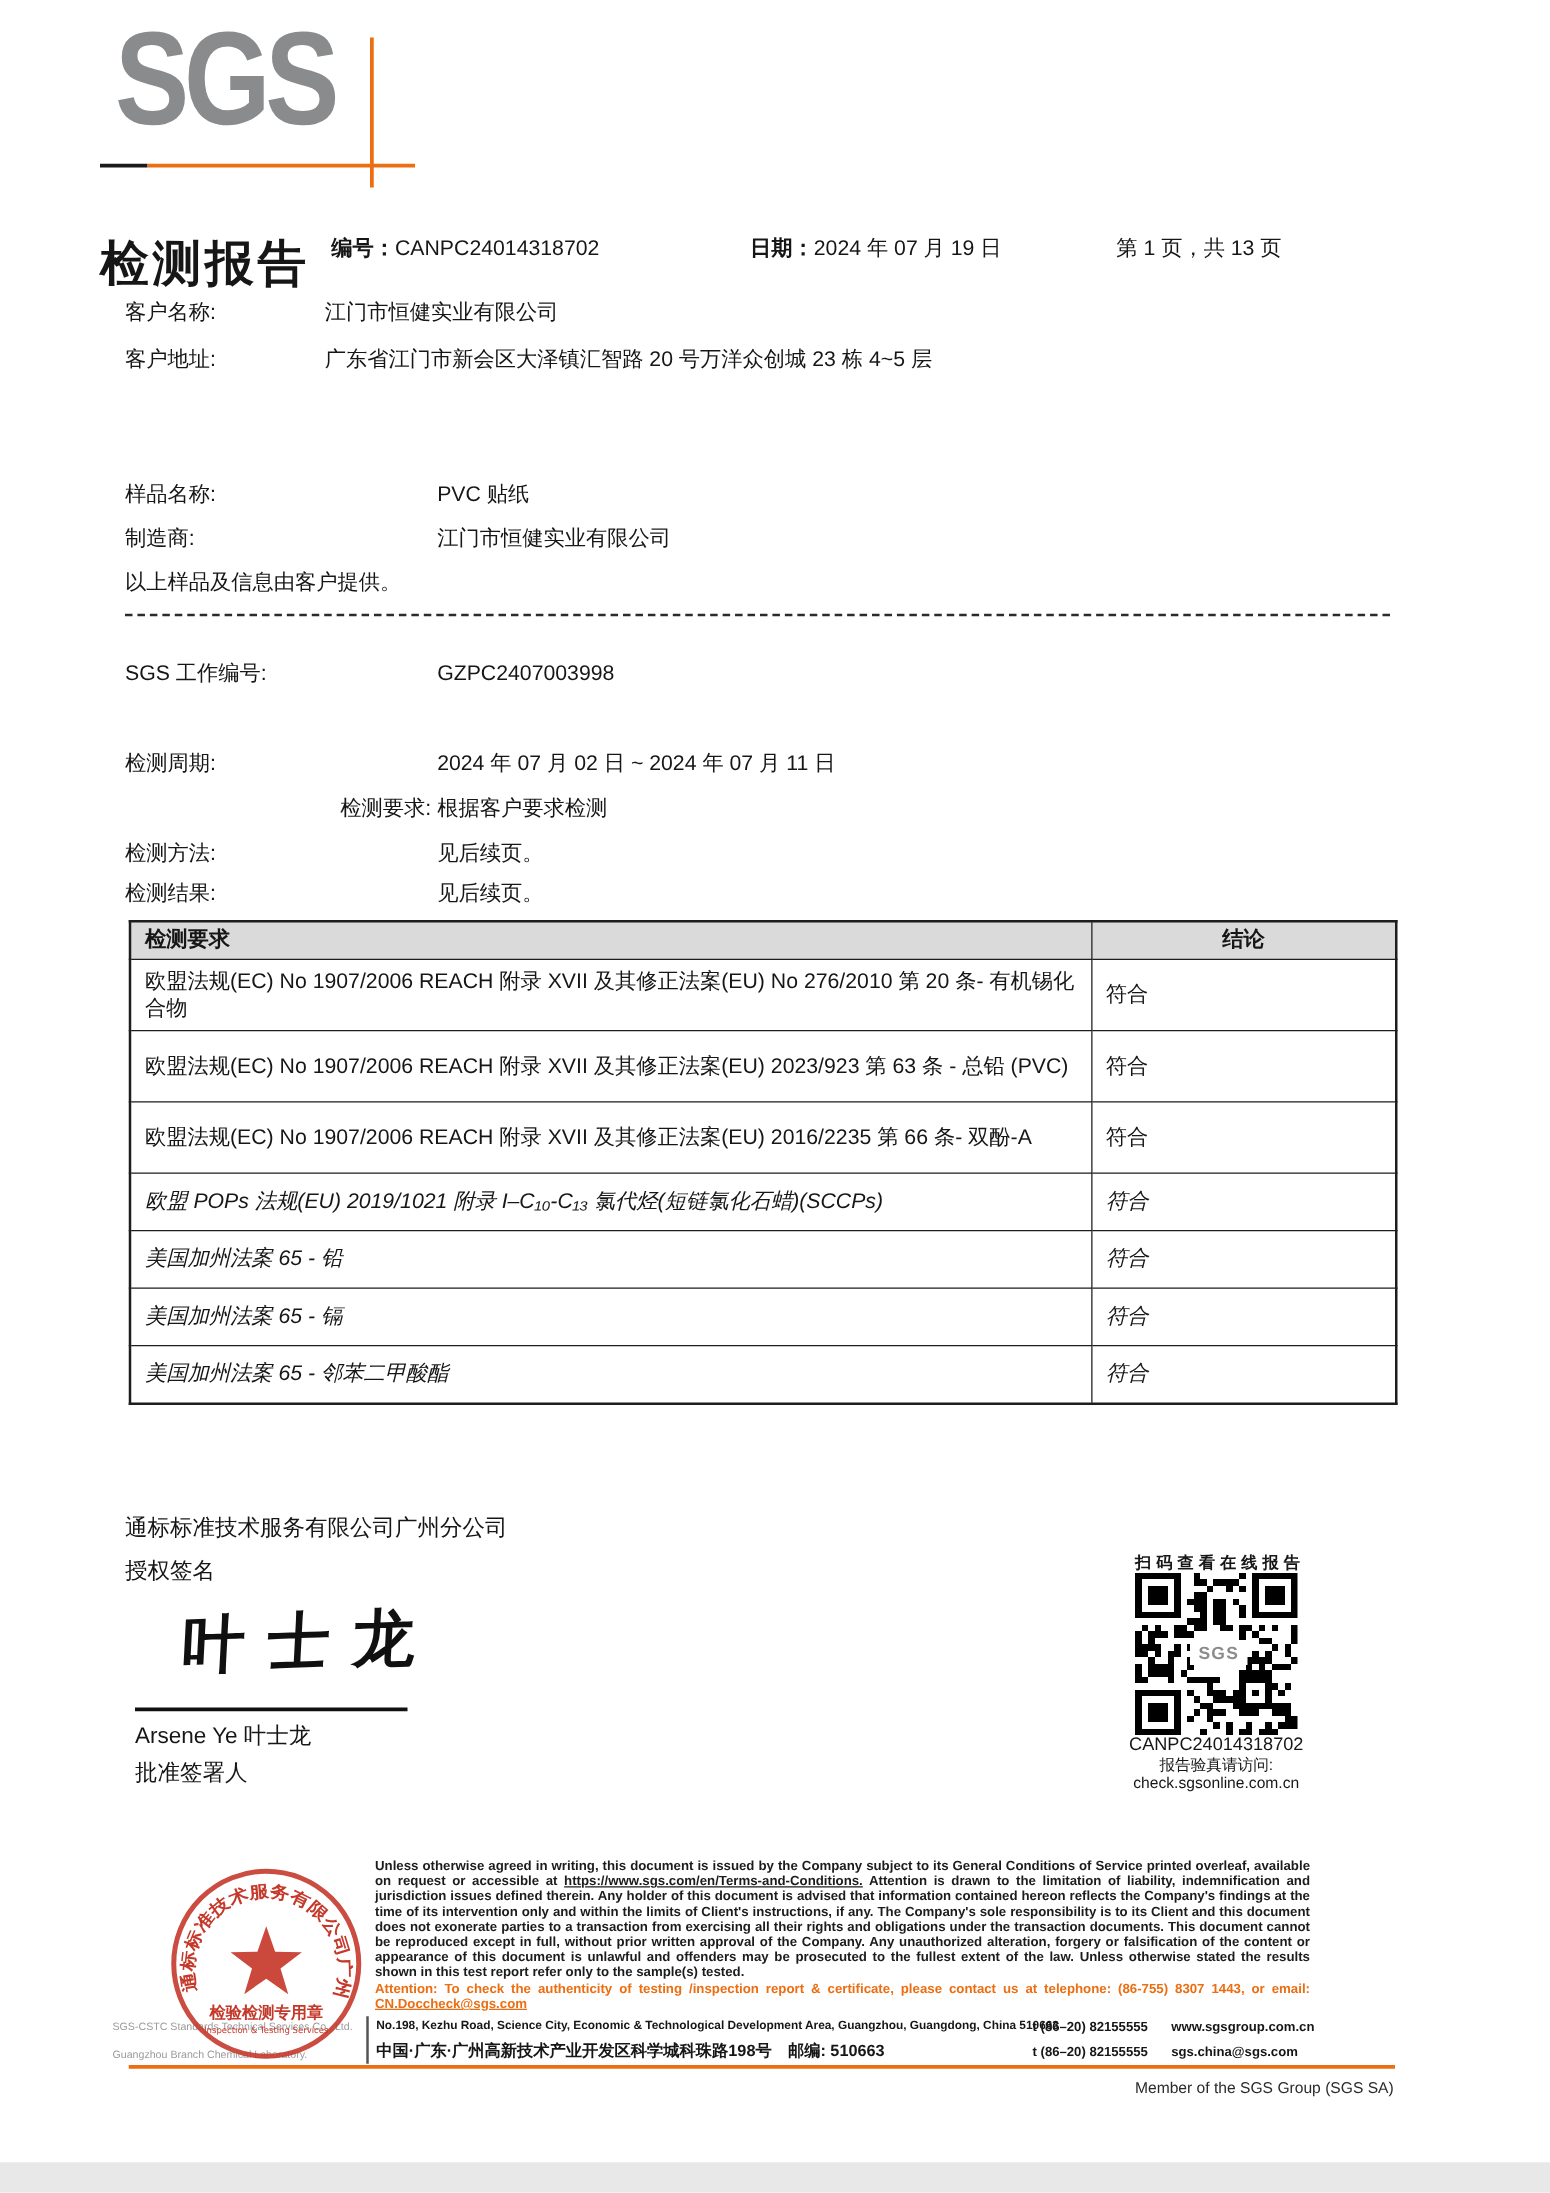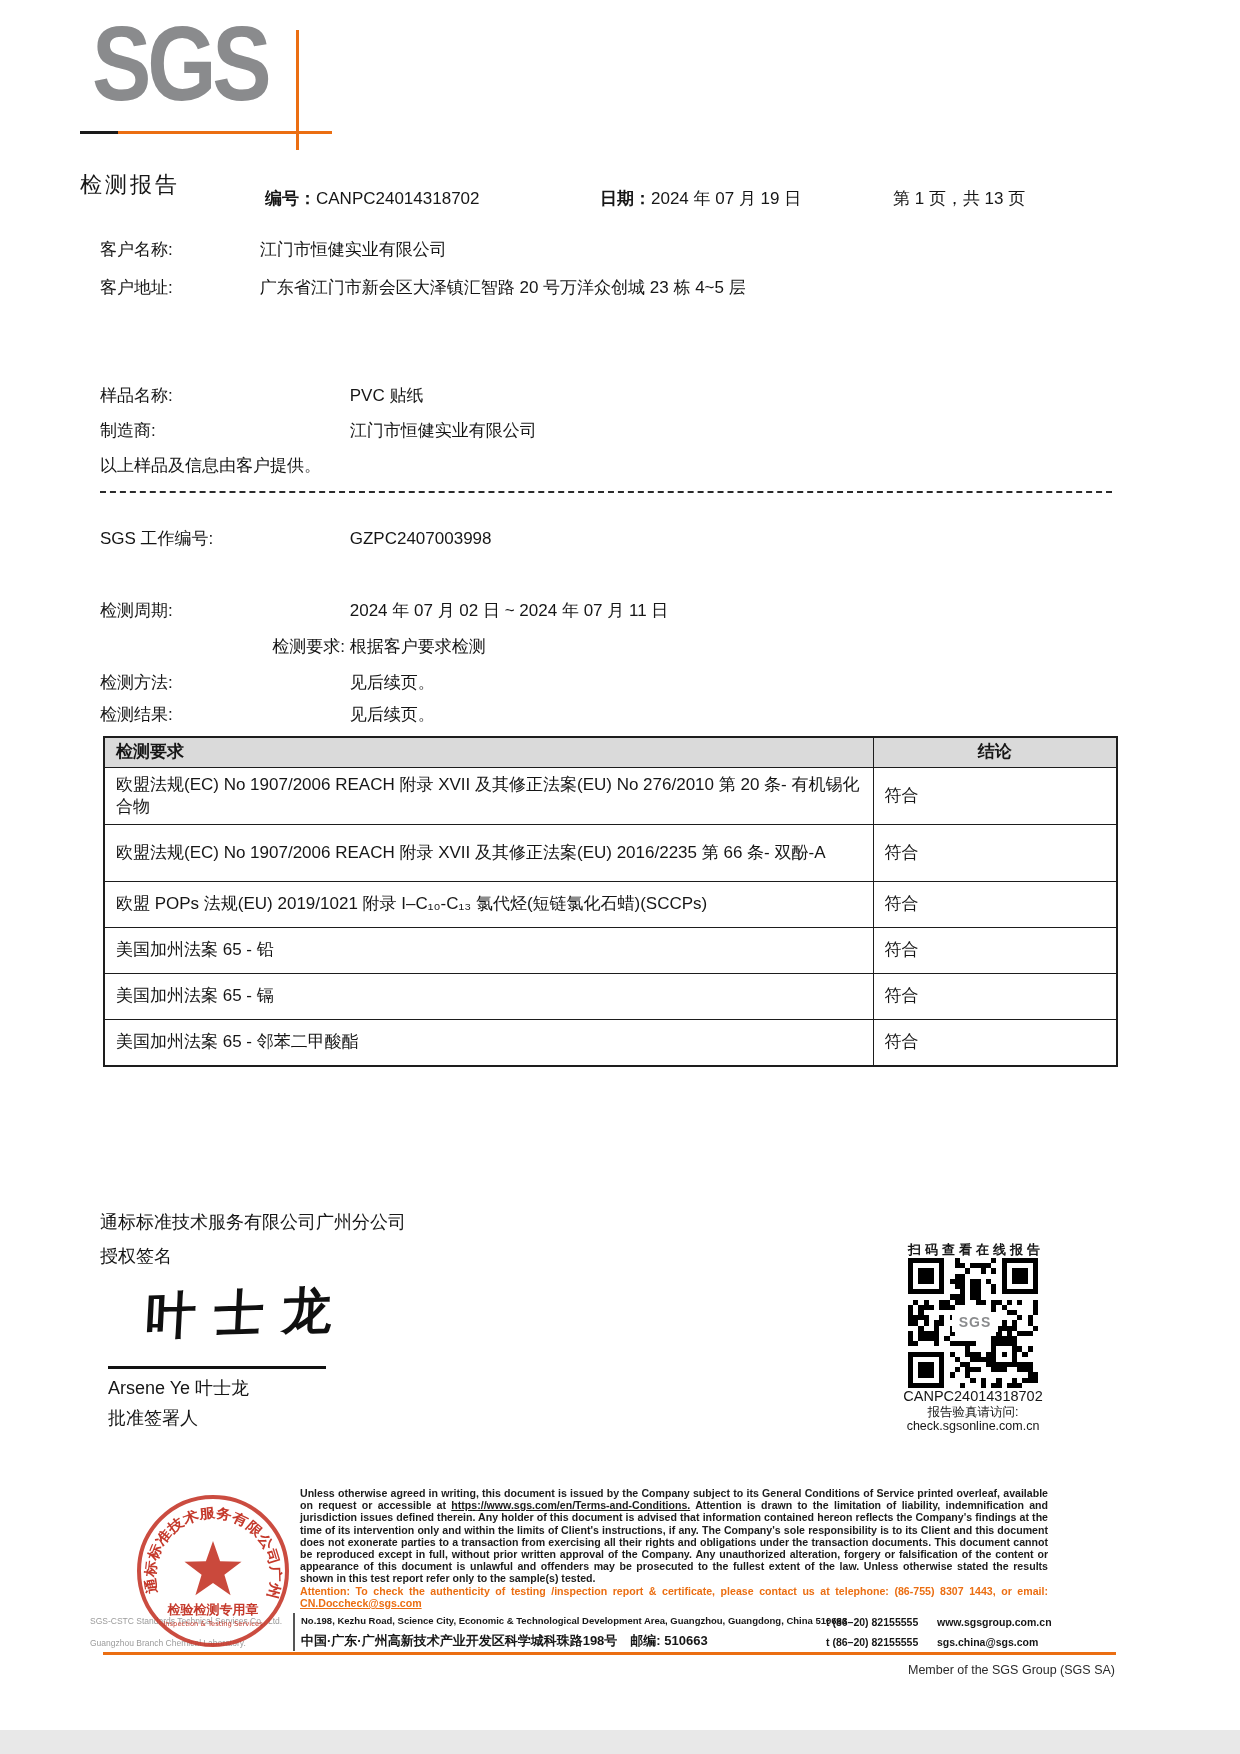--- a/index.html
+++ b/index.html
@@ -9,40 +9,40 @@
   }
   .abs{position:absolute;}
 
   
   .logo-text{left:92px; top:10px; font-size:106px; font-weight:bold; color:#8A8B8D;
     letter-spacing:-5px; transform:scaleX(.84); transform-origin:left top; line-height:1;}
   .hline-black{left:80px; top:131px; width:38px; height:3px; background:#1a1a1a;}
   .hline-orange{left:118px; top:131px; width:214px; height:3px; background:#EB6E12;}
   .vline-orange{left:296px; top:30px; width:3px; height:120px; background:#EB6E12;}
 
-  .report-title{left:80px; top:170px; font-size:22px; font-weight:normal; letter-spacing:3px;}
+  .report-title{left:80px; top:184px; font-size:39px; font-weight:bold; letter-spacing:3px;}
   .meta{top:187px; font-size:17px;}
   .meta b{font-weight:bold;}
 
   .row-line{left:100px; font-size:17px; white-space:nowrap;}
   .lbl-c{display:inline-block; width:155px;}
   .lbl-w{display:inline-block; width:245px;}
 
   .dash-sep{left:100px; top:491px; width:1012px; height:0; border-top:2.5px dashed #2b2b2b;}
 
   
   table.results{left:103px; top:736px; width:1013px; border-collapse:collapse; table-layout:fixed;
     font-size:17px;}
   table.results th, table.results td{border:1.5px solid #1d1d1d; padding:2px 11px; line-height:1.32; vertical-align:middle;}
   table.results{border:2px solid #1d1d1d;}
   table.results th{background:#DADADA; font-weight:bold; height:25px;}
   th.req-h{text-align:left;}
   th.con-h{text-align:center;}
   td.con{}
-  tr.r2{height:57px;} tr.r1{height:46px;}
+  tr.r2{height:57px;} tr.r1{height:46px;font-style:italic;}
 
   
   .sig-company{left:100px; top:1210px; font-size:18px;}
   .sig-auth{left:100px; top:1244px; font-size:18px;}
   .sig-hand{left:146px; top:1280px; font-size:50px; font-weight:bold; letter-spacing:18px;
     font-family:"DejaVu Serif",serif; transform:rotate(-2deg) skewX(-5deg); color:#101010;}
   .sig-underline{left:108px; top:1366px; width:218px; height:3px; background:#111;}
   .sig-name{left:108px; top:1376px; font-size:18px;}
   .sig-role{left:108px; top:1406px; font-size:18px;}
 
@@ -141,20 +141,24 @@
         <col style="width:769px">
         <col style="width:244px">
       </colgroup>
     <tbody>
         <tr>
       <th class="req-h">检测要求</th>
       <th class="con-h">结论</th>
     </tr>
     <tr class="r2">
       <td>欧盟法规(EC) No 1907/2006 REACH 附录 XVII 及其修正法案(EU) No 276/2010 第 20 条- 有机锡化合物</td>
+      <td class="con">符合</td>
+    </tr>
+    <tr class="r2">
+      <td>欧盟法规(EC) No 1907/2006 REACH 附录 XVII 及其修正法案(EU) 2023/923 第 63 条 - 总铅 (PVC)</td>
       <td class="con">符合</td>
     </tr>
     <tr class="r2">
       <td>欧盟法规(EC) No 1907/2006 REACH 附录 XVII 及其修正法案(EU) 2016/2235 第 66 条- 双酚-A</td>
       <td class="con">符合</td>
     </tr>
     <tr class="r1">
       <td>欧盟 POPs 法规(EU) 2019/1021 附录 I–C₁₀-C₁₃ 氯代烃(短链氯化石蜡)(SCCPs)</td>
       <td class="con">符合</td>
     </tr>

